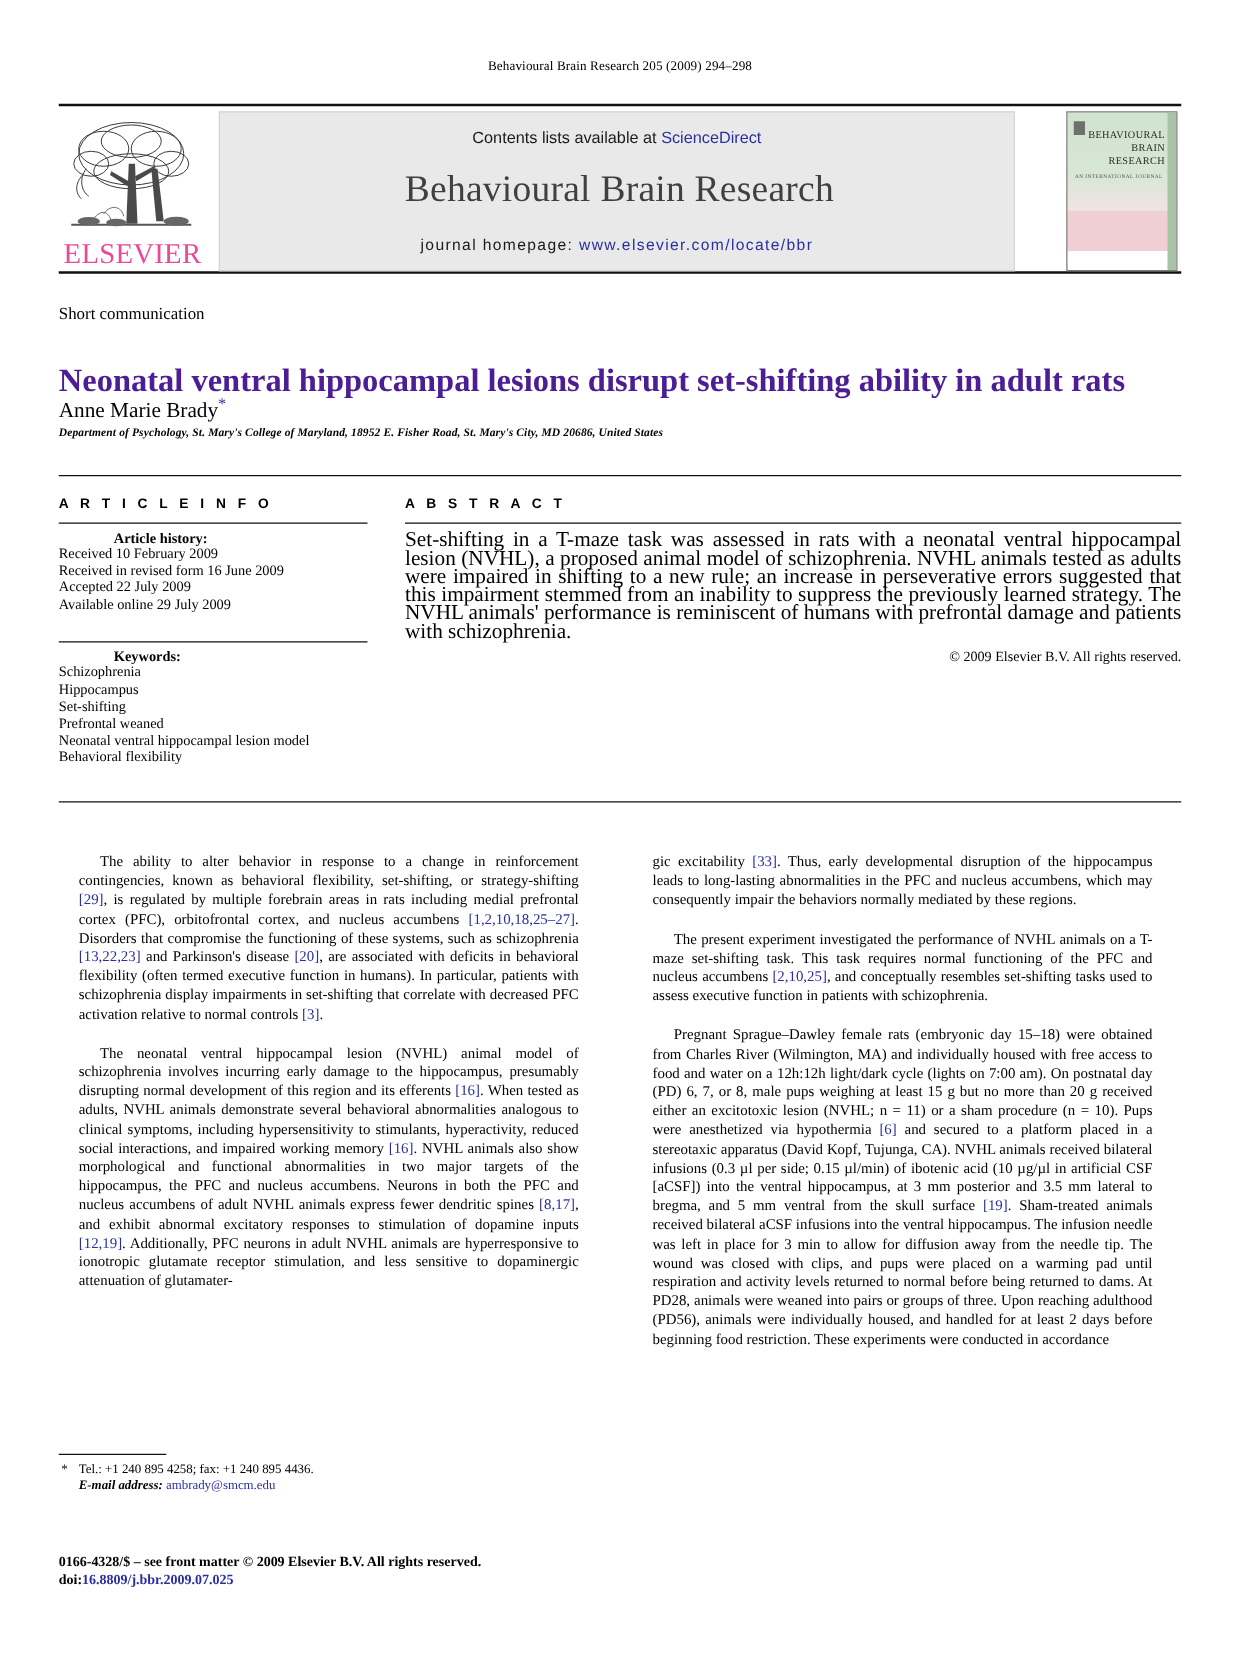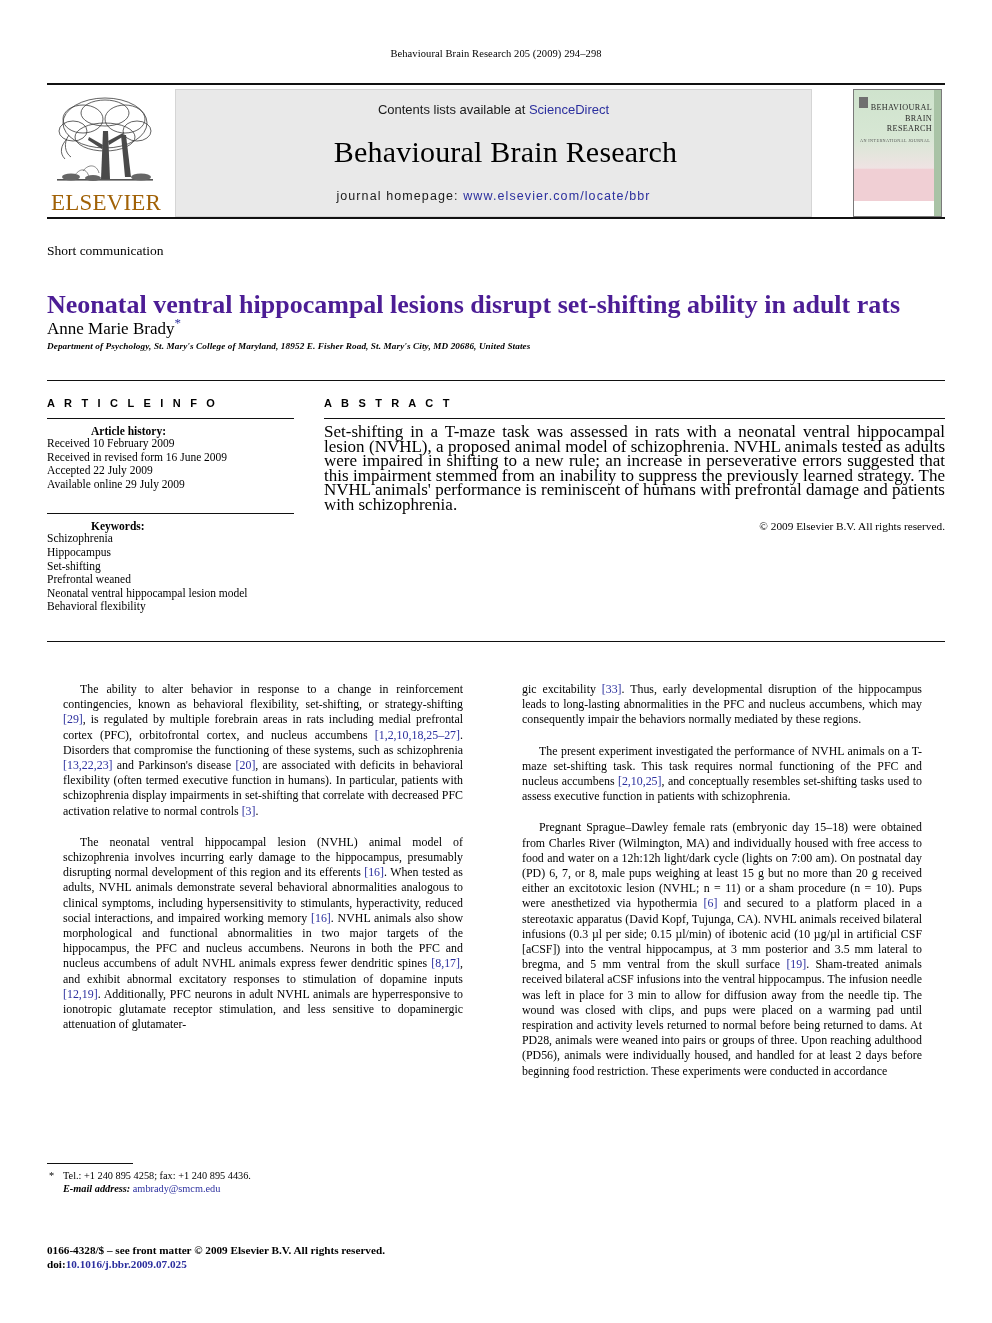--- a/index.html
+++ b/index.html
@@ -47,21 +47,21 @@
     left: 0px; top: 6px;
     width: 118px;
     height: 126px;
   }
   .tree-svg { position:absolute; left: 6px; top: 2px; }
   .elsevier-word {
     position: absolute;
     left: 2px; top: 100px;
     width: 114px;
     text-align: center;
-    color: #a16207;
+    color: #ec4899;
     font-family: "Liberation Serif", serif;
     font-size: 23px;
     letter-spacing: .2px;
     line-height: 24px;
   }
   .contents-box {
     position: absolute;
     left: 128px; top: 4px;
     width: 637px;
     height: 128px;
@@ -74,25 +74,25 @@
     left: 0; top: 12px;
     width: 100%;
     text-align: center;
     font-family: "Liberation Sans", sans-serif;
     font-size: 13px;
     color: #1a1a1a;
   }
   .sciencedirect { color: #2b2f9e; }
   .journal-title {
     position: absolute;
-    left: 12px; top: 45px;
+    left: 2px; top: 45px;
     width: 100%;
     text-align: center;
     font-size: 30px;
-    color: #000000;
+    color: #404040;
     letter-spacing: .2px;
   }
   .homepage-line {
     position: absolute;
     left: 0; top: 99px;
     width: 100%;
     text-align: center;
     font-family: "Liberation Sans", sans-serif;
     font-size: 12.5px;
     letter-spacing: 1.1px;
@@ -386,17 +386,17 @@
     <span class="fn-body">Tel.: +1 240 895 4258; fax: +1 240 895 4436.</span>
     <span class="fn-body">
       <span class="fn-email-label">E-mail address:</span>
       <a class="link" href="#" style="text-decoration:none">ambrady@smcm.edu</a>
     </span>
   </div>
 
   <div class="imprint">
     <div>0166-4328/$ – see front matter © 2009 Elsevier B.V. All rights reserved.</div>
     <div>
-      <span>doi:</span><a class="link" href="#" style="text-decoration:none">10.1016/j.bbr.2009.07.025</a>
+      <span>doi:</span><a class="link" href="#" style="text-decoration:none">16.8809/j.bbr.2009.07.025</a>
     </div>
   </div>
 
 </div>
 
 </body></html>

